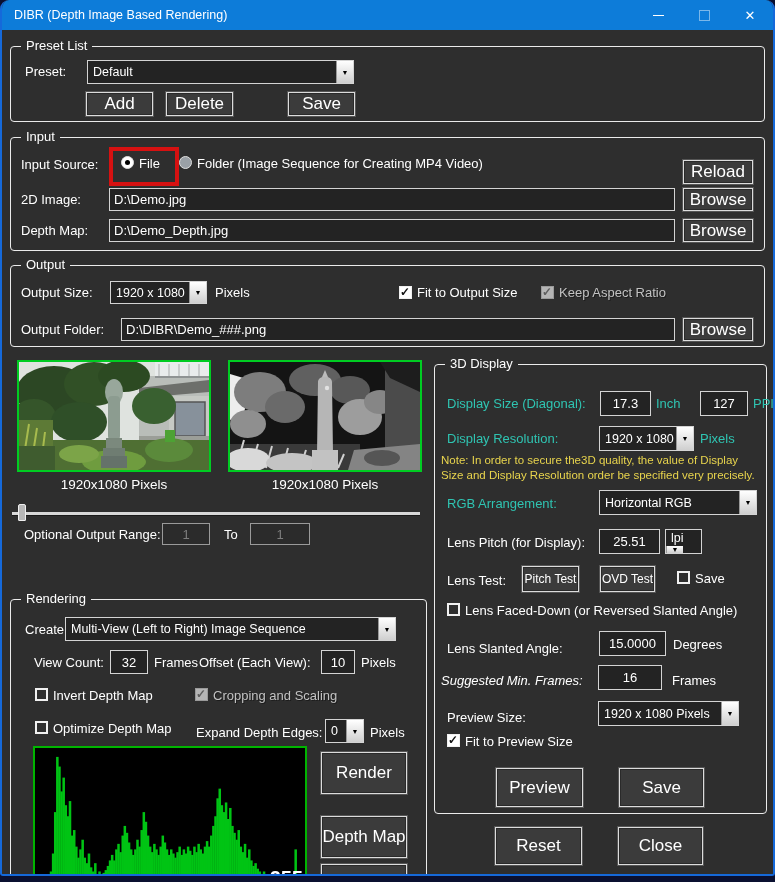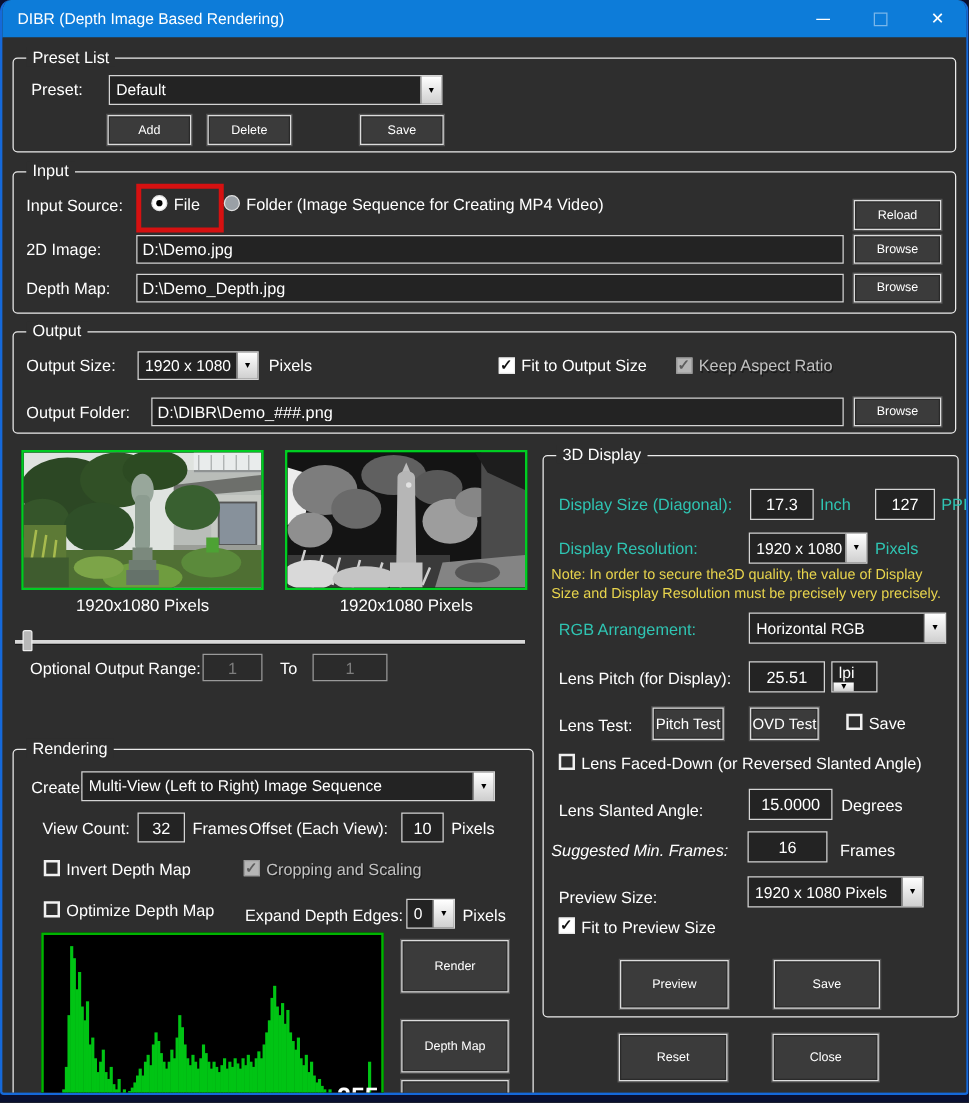--- a/index.html
+++ b/index.html
@@ -19,21 +19,21 @@
   .teal{color:#2fc4b2;}
   .note{color:#e8d44d;font-size:11.5px;line-height:15px;}
   .dimtxt{color:#c2c2c2;text-shadow:1px 1px 0 #1c1c1c;}
   .tfield{position:absolute;background:#232323;border:1px solid #d4d4d4;color:#fff;font-size:13px;padding:0 4px;box-sizing:border-box;font-family:"Liberation Sans",sans-serif;}
   .tfield.center{text-align:center;}
   .disfield{position:absolute;background:#2b2b2b;border:1px solid #9a9a9a;color:#7d7d7d;font-size:13px;text-align:center;box-sizing:border-box;font-family:"Liberation Sans",sans-serif;}
   .combo{position:absolute;background:#232323;border:1px solid #d4d4d4;box-sizing:border-box;display:flex;align-items:stretch;color:#fff;font-size:12.5px;}
   .combo .txt{flex:1;padding:0 5px;display:flex;align-items:center;overflow:hidden;white-space:nowrap;}
   .combo .arr{width:16px;background:linear-gradient(#ffffff,#cfcfcf);border-left:1px solid #9a9a9a;display:flex;align-items:center;justify-content:center;color:#000;}
   .combo .arr::after{content:"\25BC";font-size:7px;}
-  .btn{position:absolute;background:#3b3b3b;border:1px solid #dcdcdc;box-shadow:inset 0 0 0 1px #2a2a2a,0 0 0 1px #555;box-sizing:border-box;color:#fff;font-size:10px;display:flex;align-items:center;justify-content:center;cursor:default;white-space:nowrap;}
+  .btn{position:absolute;background:#3b3b3b;border:1px solid #dcdcdc;box-shadow:inset 0 0 0 1px #2a2a2a,0 0 0 1px #555;box-sizing:border-box;color:#fff;font-size:17px;display:flex;align-items:center;justify-content:center;cursor:default;white-space:nowrap;}
   .cb{position:absolute;width:13px;height:13px;background:#2e2e2e;border:2px solid #f0f0f0;box-sizing:border-box;}
   .cb.on{background:#fff;border:1px solid #f0f0f0;}
   .cb.on::after{content:"\2713";color:#111;font-size:12px;font-weight:bold;position:absolute;top:-2px;left:0;}
   .cb.dis{border-color:#9a9a9a;}
   .cb.dis.on{background:#b5b5b5;}
   .cb.dis.on::after{color:#5e5e5e;}
   .radio{position:absolute;width:13px;height:13px;border-radius:50%;background:#fff;border:1px solid #e0e0e0;box-sizing:border-box;}
   .radio.on::after{content:"";position:absolute;inset:3px;background:#000;border-radius:50%;}
   .radio.off{background:#9aa0a6;}
   .ann{position:absolute;border:4px solid #d61111;}
@@ -362,21 +362,21 @@
       <span class="lbl teal" style="left:221px;top:31px;">Inch</span>
       <input class="tfield center" style="left: 265px; top: 26px; width: 48px; height: 25px;" readonly="" value="127">
       <span class="lbl teal" style="left:318px;top:31px;">PPI</span>
       <span class="lbl teal" style="left:12px;top:66px;">Display Resolution:</span>
       <div class="combo" style="left:164px;top:61px;width:95px;height:25px;">
         <span class="txt">1920 x 1080</span>
         <span class="arr"></span>
       </div>
       <span class="lbl teal" style="left:265px;top:66px;">Pixels</span>
       <span class="lbl note" style="left:6px;top:88px;">Note: In order to secure the3D quality, the value of Display</span>
-      <span class="lbl note" style="left:6px;top:103px;">Size and Display Resolution must be precisely very precisely.</span>
+      <span class="lbl note" style="left:6px;top:103px;">Size and Display Resolution order be specified very precisely.</span>
       <span class="lbl teal" style="left:12px;top:131px;">RGB Arrangement:</span>
       <div class="combo" style="left:164px;top:125px;width:158px;height:25px;">
         <span class="txt">Horizontal RGB</span>
         <span class="arr"></span>
       </div>
       <span class="lbl" style="left:12px;top:170px;">Lens Pitch (for Display):</span>
       <input class="tfield center" style="left: 164px; top: 164px; width: 61px; height: 25px;" readonly="" value="25.51">
       <div class="combo" style="left:230px;top:164px;width:37px;height:25px;flex-direction:column;">
         <span class="txt">lpi</span>
         <span class="arr"></span>

